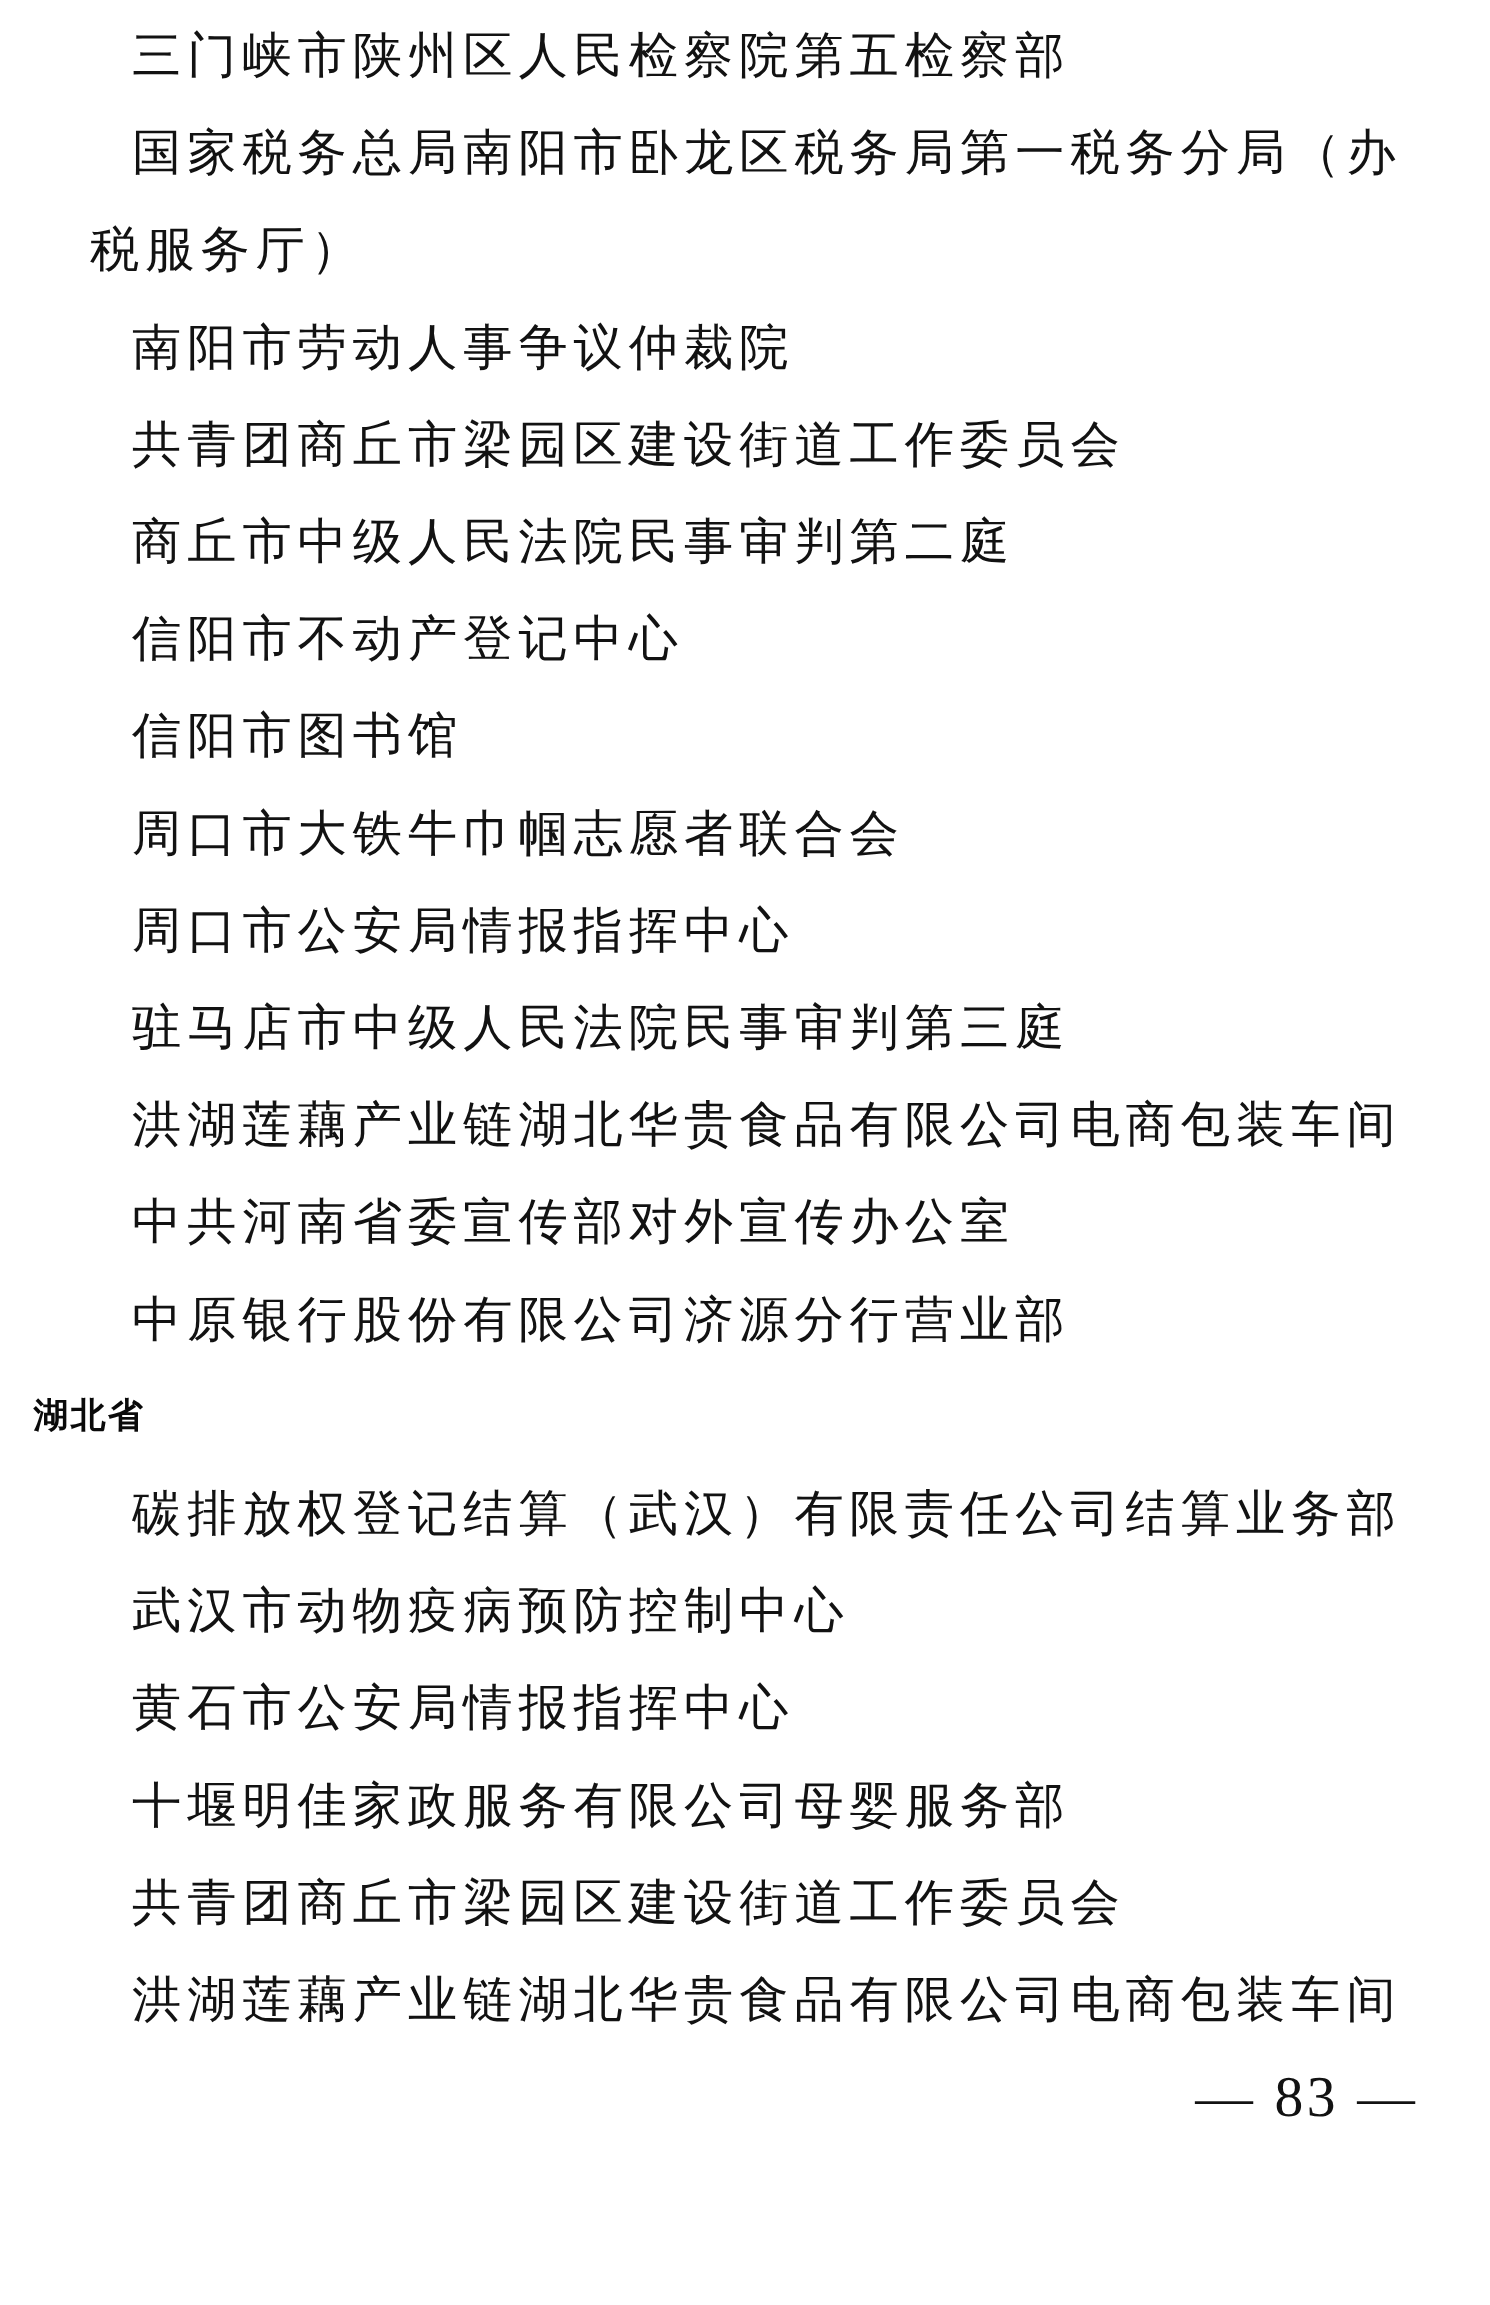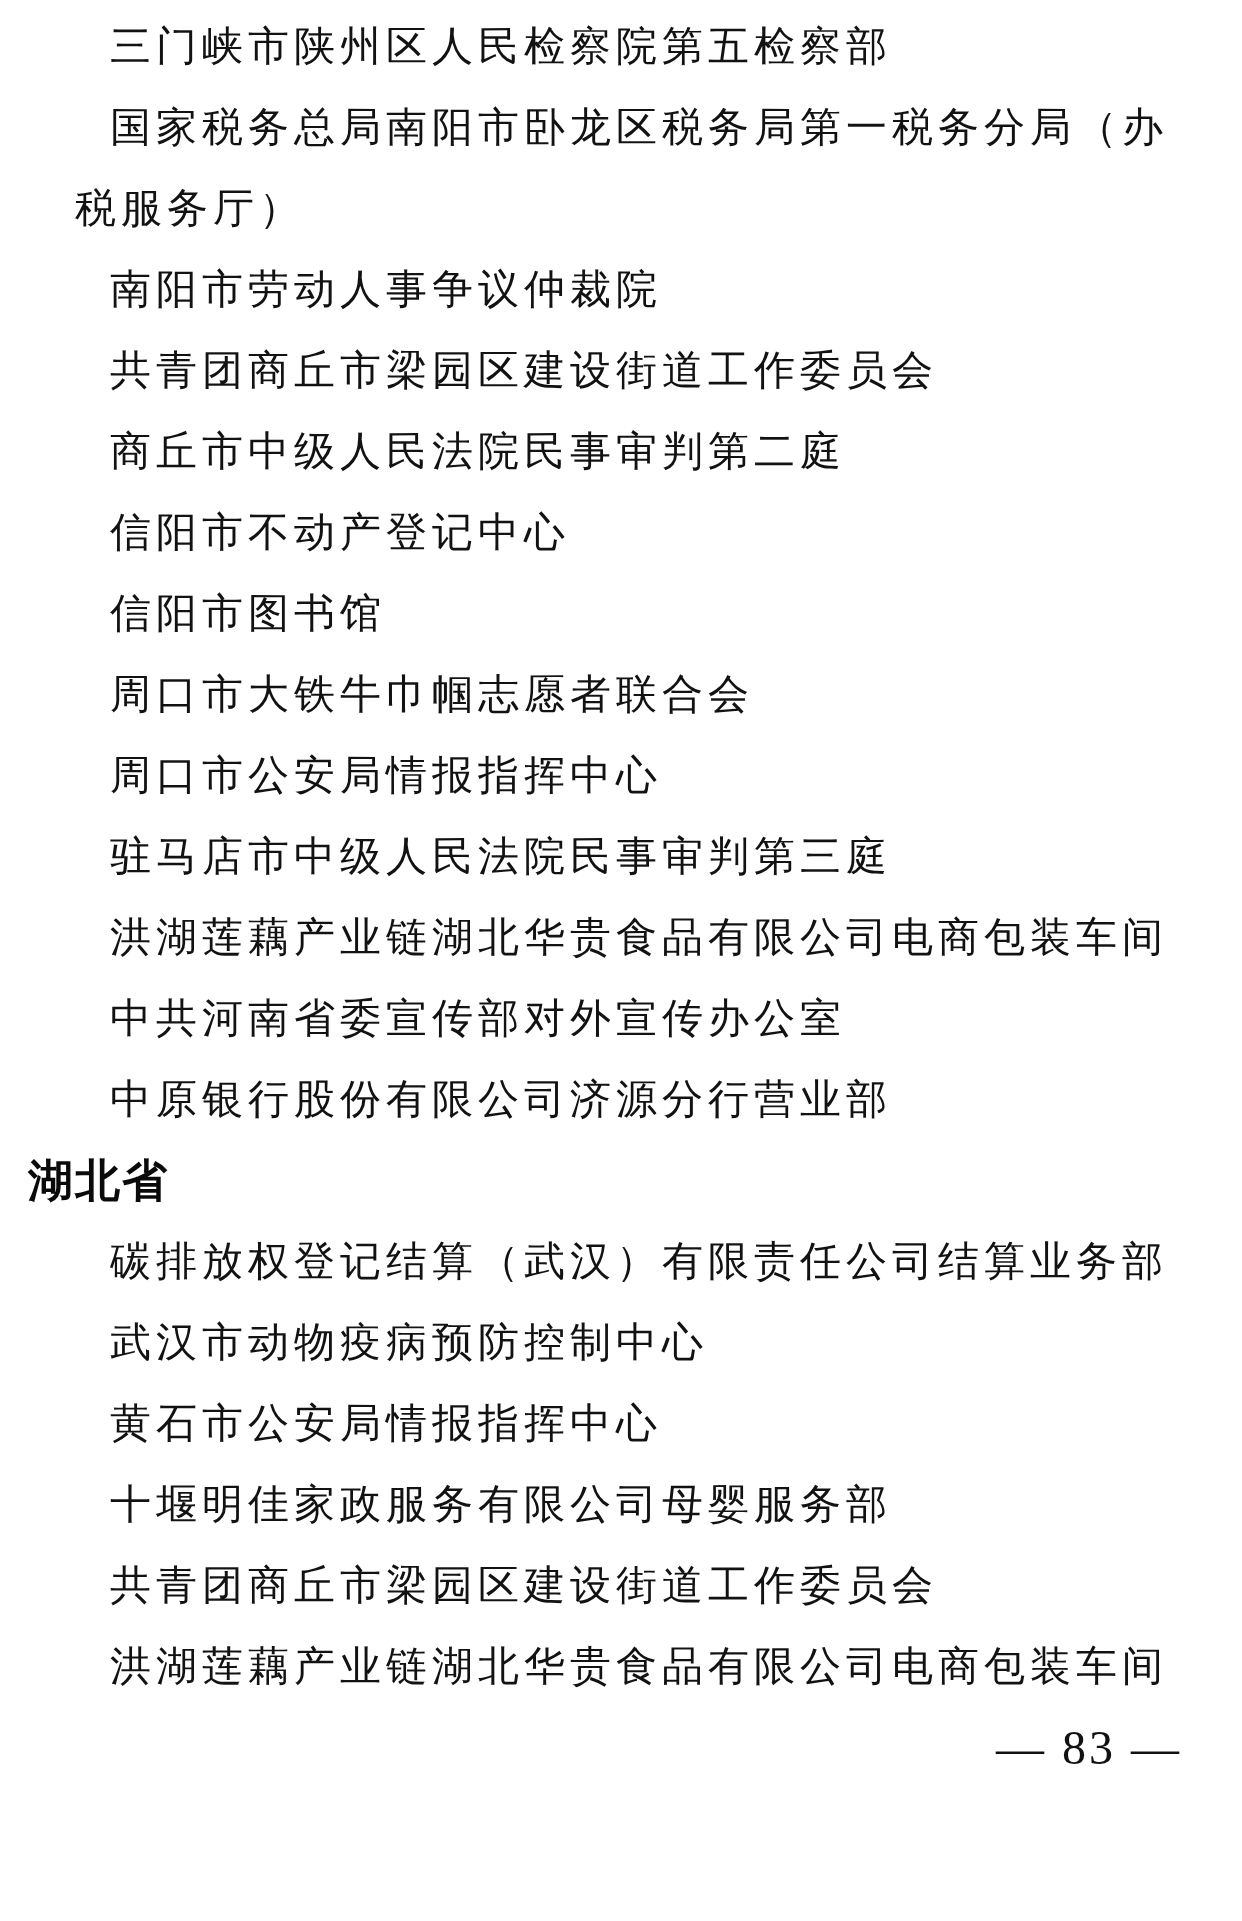--- a/index.html
+++ b/index.html
@@ -26,21 +26,21 @@
     padding-left: 110px;
     white-space: nowrap;
   }
   .line.cont {
     padding-left: 75px;
   }
   .line.section-header {
     padding-left: 28px;
     font-family: "Liberation Sans", "DejaVu Sans", sans-serif;
     font-weight: bold;
-    font-size: 45px;
+    font-size: 29px;
     letter-spacing: 2px;
     color: #0a0a0a;
   }
   .pagenum-row {
     height: 81px;
     line-height: 81px;
     text-align: right;
     padding-right: 60px;
     font-size: 48px;
     letter-spacing: 3px;

